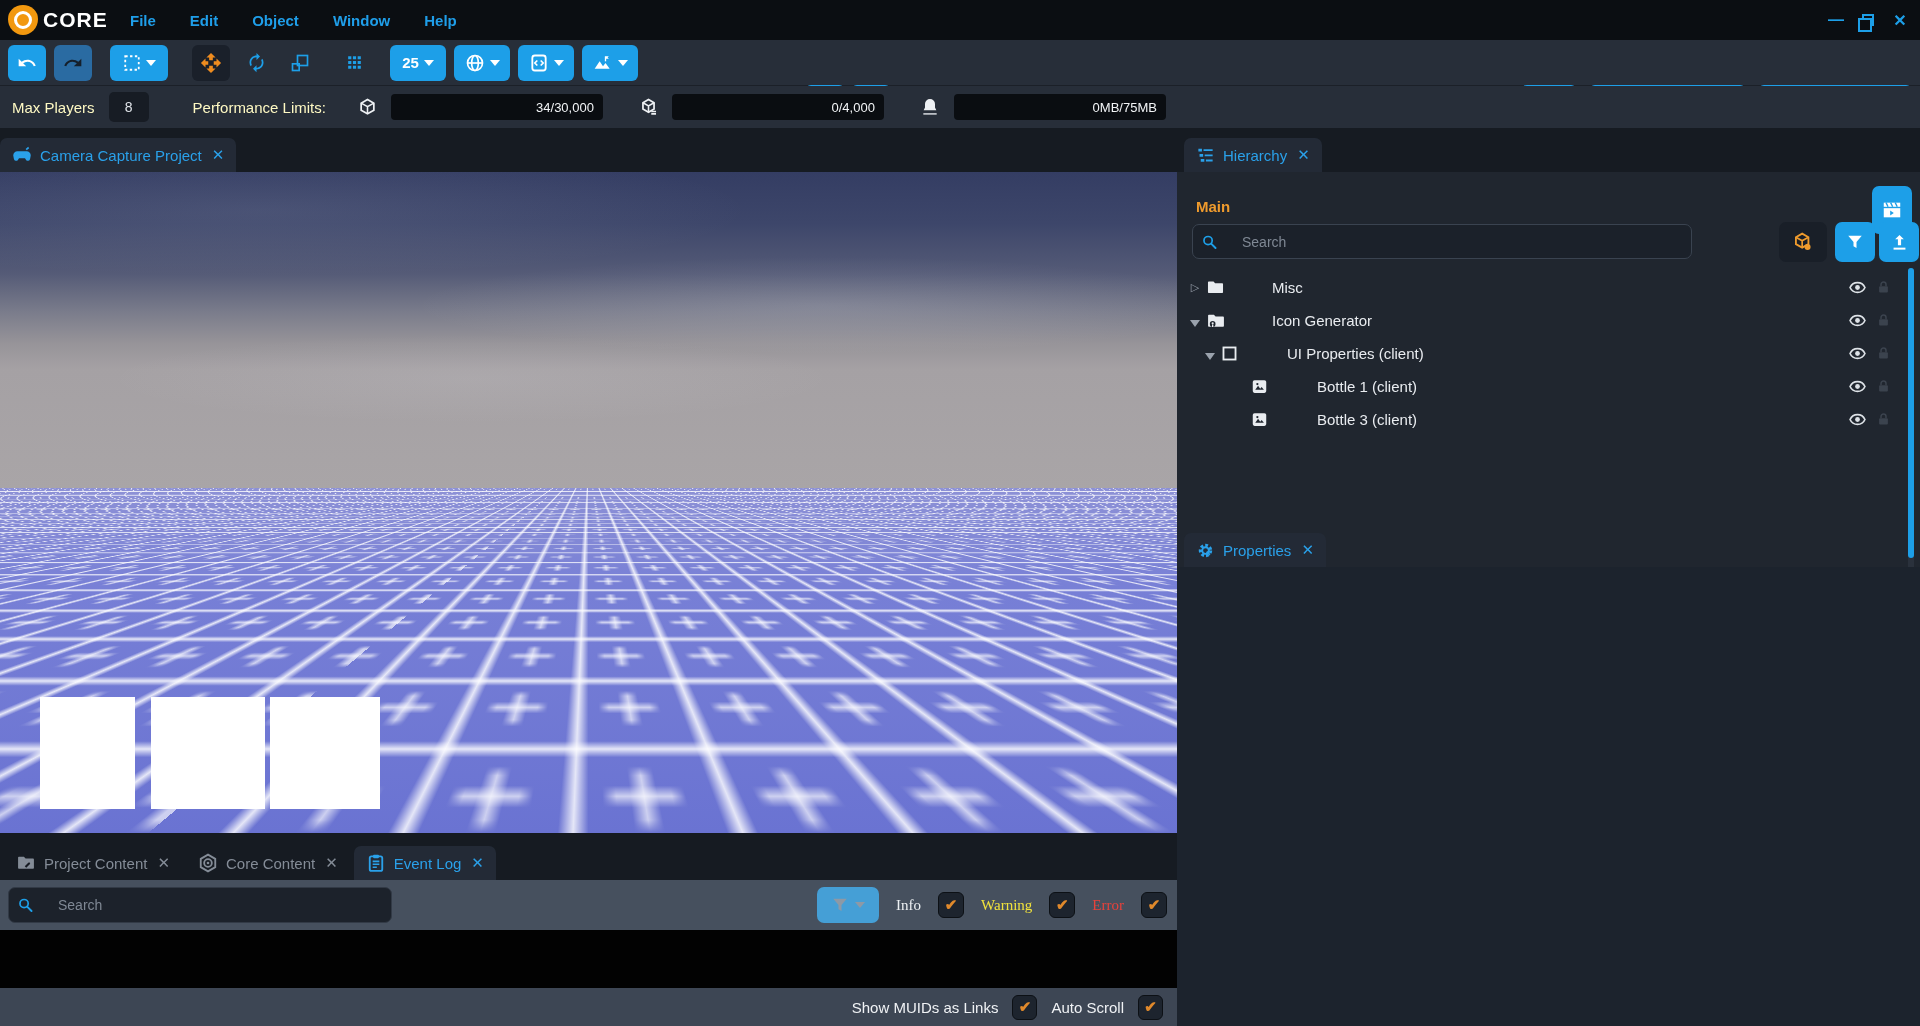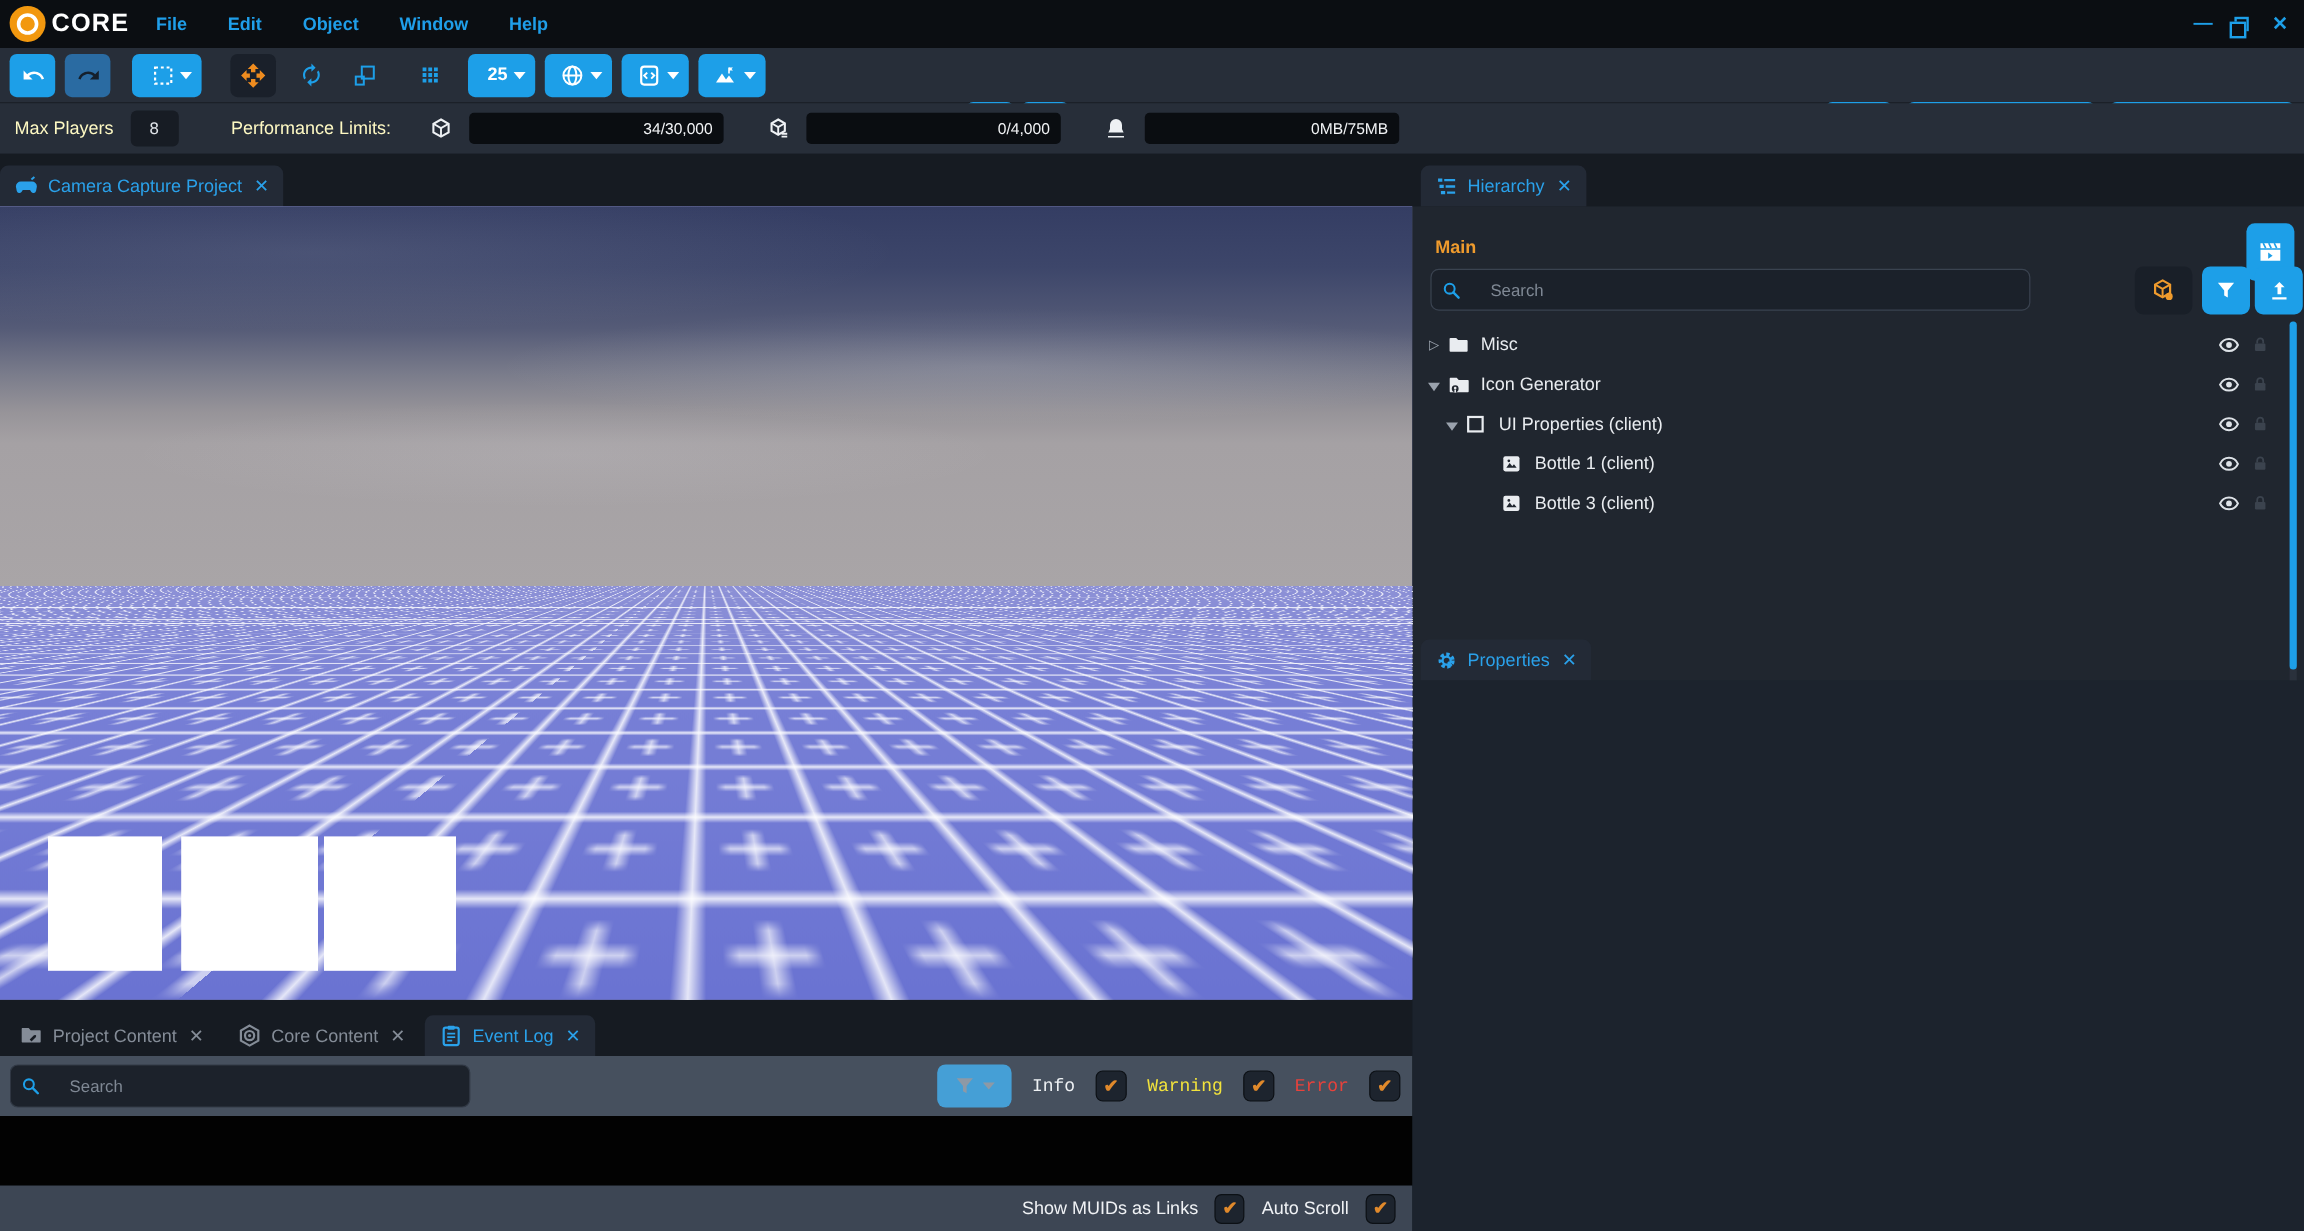--- a/index.html
+++ b/index.html
@@ -21,21 +21,21 @@
   #logo-word { color:#fff; font-weight:bold; font-size:21px; letter-spacing:1px; margin-left:7px; }
   .menu-item { color:#1f9ee9; font-weight:bold; font-size:15px; margin-right:34px; cursor:default; }
   #menubar .menus { margin-left:8px; display:flex; }
   #win-controls { position:absolute; right:10px; top:0; height:40px; display:flex; align-items:center; gap:16px; color:#1d9fe8; }
   .win-btn { font-size:16px; font-weight:bold; width:20px; text-align:center; }
   .win-restore { width:12px; height:12px; border:2px solid #1d9fe8; position:relative; }
   .win-restore::before { content:""; position:absolute; left:-6px; top:2px; width:10px; height:10px; border:2px solid #1d9fe8; background:#0b0e12; }
 
   
   #toolbar { left:0; top:40px; width:1920px; height:46px; background:#272e39; border-bottom:1px solid #1b2028; display:flex; align-items:center; }
-  .tbtn { height:36px; border-radius:6px; background:#1d9fe8; color:#fff; display:flex; align-items:center; justify-content:flex-end; gap:5px; padding:0 8px; }
+  .tbtn { height:36px; border-radius:6px; background:#1d9fe8; color:#fff; display:flex; align-items:center; justify-content:center; gap:5px; padding:0 8px; }
   .tbtn.dis { background:#2a6ba2; color:#15202c; }
   .tbtn.dark { background:#1a202a; }
   .tbtn.flat { background:transparent; color:#1d9fe8; padding:0 4px; }
   .caret { width:0; height:0; border-left:5px solid transparent; border-right:5px solid transparent; border-top:6px solid currentColor; }
   .tb-left { display:flex; align-items:center; gap:8px; margin-left:8px; }
   .sp8{width:8px}.sp2{width:2px}
   #tb-center { position:absolute; left:805px; top:45px; display:flex; align-items:center; gap:6px; }
   #tb-right { position:absolute; right:8px; top:45px; display:flex; align-items:center; gap:12px; }
   .tbtn .lbl { font-size:15px; font-weight:bold; }
   #btn-gridsize .lbl { font-size:15px; }
@@ -84,21 +84,21 @@
   
   #bottom-tabs { left:4px; top:846px; display:flex; align-items:flex-end; }
   #log-searchrow { left:0; top:880px; width:1177px; height:50px; background:#46505e; display:flex; align-items:center; }
   .search-input { background:#1c222b; border:1px solid #323a46; border-radius:7px; height:36px; color:#dde1e6; font-size:14px;
      padding:0 10px 0 49px; outline:none; width:384px; font-family:"Liberation Sans",sans-serif; }
   .search-input::placeholder { color:#7f8894; }
   .search-wrap { position:relative; }
   .search-wrap .ic { position:absolute; left:9px; top:50%; transform:translateY(-50%); color:#1d9fe8; }
   #log-filtergroup { position:absolute; right:10px; top:0; height:50px; display:flex; align-items:center; gap:17px; }
   #log-filterbtn { width:62px; height:36px; border-radius:7px; background:#459fd6; display:flex; align-items:center; justify-content:center; gap:6px; color:#8d99a6; }
-  .loglab { font-family:Liberation Mono, monospace; font-size:15px; }
+  .loglab { font-family:Liberation Serif, serif; font-size:15px; }
   .checkbox { width:26px; height:26px; border-radius:6px; background:#1d242e; border:1px solid #0c1015;
      display:flex; align-items:center; justify-content:center; color:#e0892b; font-size:15px; font-weight:bold; }
   #log-area { left:0; top:930px; width:1177px; height:58px; background:#020202; }
   #log-footer { left:0; top:988px; width:1177px; height:38px; background:#3d4654; display:flex; align-items:center; justify-content:flex-end; gap:14px; padding-right:14px; }
   #log-footer .flab { font-size:15px; color:#f0f2f5; }
   #log-footer .checkbox { width:25px; height:25px; }
 
   
   #rightpanel { left:1177px; top:128px; width:743px; height:898px; }
   #hier-tab { position:absolute; left:7px; top:10px; }
@@ -110,21 +110,21 @@
   #hier-search .search-input { width:500px; height:35px; background:#1b212a; border-color:#3a4350; }
   .sq-btn { position:absolute; top:50px; width:40px; height:40px; border-radius:7px; display:flex; align-items:center; justify-content:center; }
   #btn-cubefilter { left:602px; width:48px; background:#191f28; color:#ef9b2d; }
   #btn-hfilter { left:658px; background:#1d9fe8; color:#fff; }
   #btn-export { left:702px; background:#1d9fe8; color:#fff; }
   #tree { position:absolute; left:0; top:99px; width:743px; }
   .trow { position:relative; height:33px; display:flex; align-items:center; font-size:15px; color:#e9ecf0; }
   .trow .expander { position:absolute; width:12px; text-align:center; color:#9aa2ad; font-size:11px; }
   .tri-exp { width:0; height:0; border-left:5px solid transparent; border-right:5px solid transparent; border-top:7px solid #9aa2ad; display:inline-block; }
   .trow .ticon { position:absolute; color:#e9ecf0; }
-  .trow .tlabel { position:absolute; white-space:nowrap; }
+  .trow .tlabel { position:absolute; white-space:nowrap;margin-left:38px; }
   .trow .eye { position:absolute; left:672px; color:#dde2e7; }
   .trow .lock { position:absolute; left:699px; color:#3b434e; }
   #hier-scrolltrack { position:absolute; left:731px; top:96px; width:6px; height:310px; background:#2a313c; border-radius:3px; }
   #hier-scrollbar { position:absolute; left:731px; top:96px; width:6px; height:290px; background:#1d9fe8; border-radius:3px; }
   #props-tab { position:absolute; left:7px; top:405px; }
   #props-body { position:absolute; left:0; top:439px; width:743px; height:459px; background:#1c232d; }
 </style>
 </head>
 <body>
 

